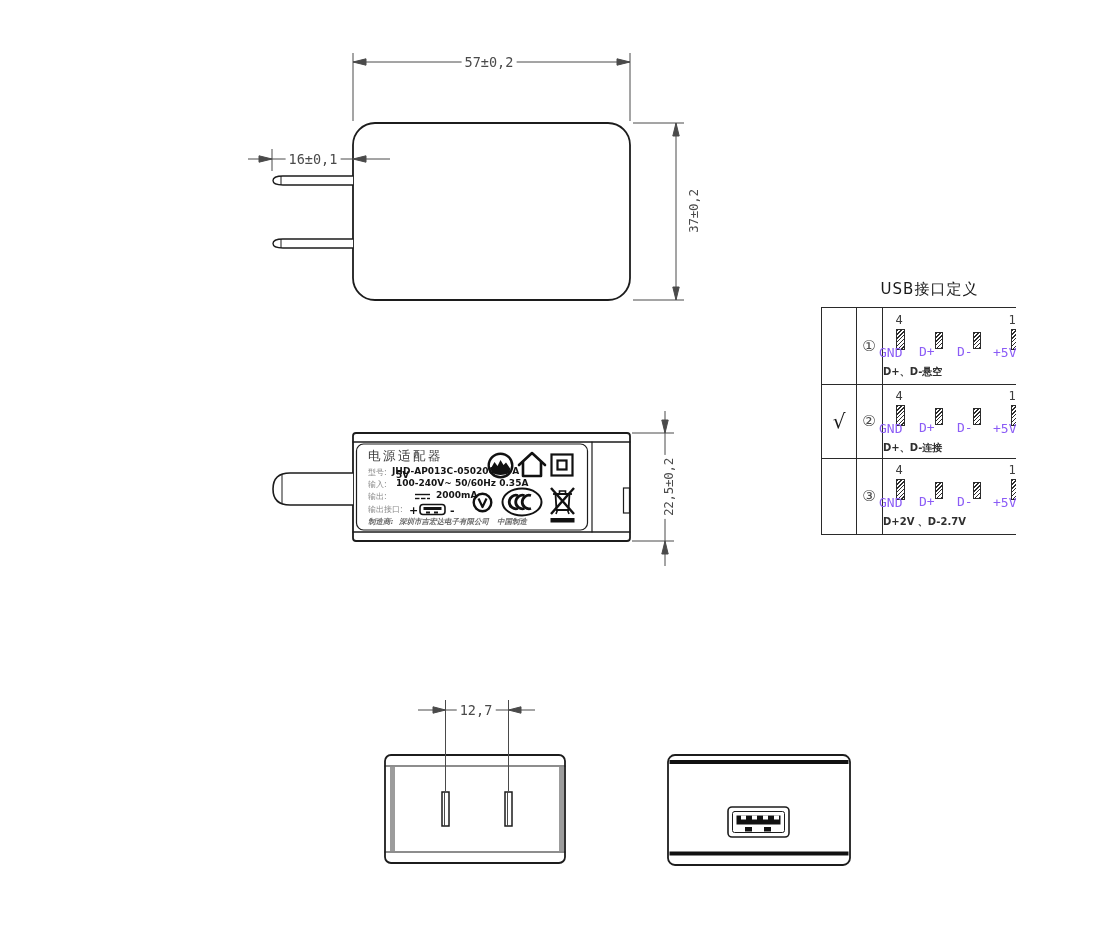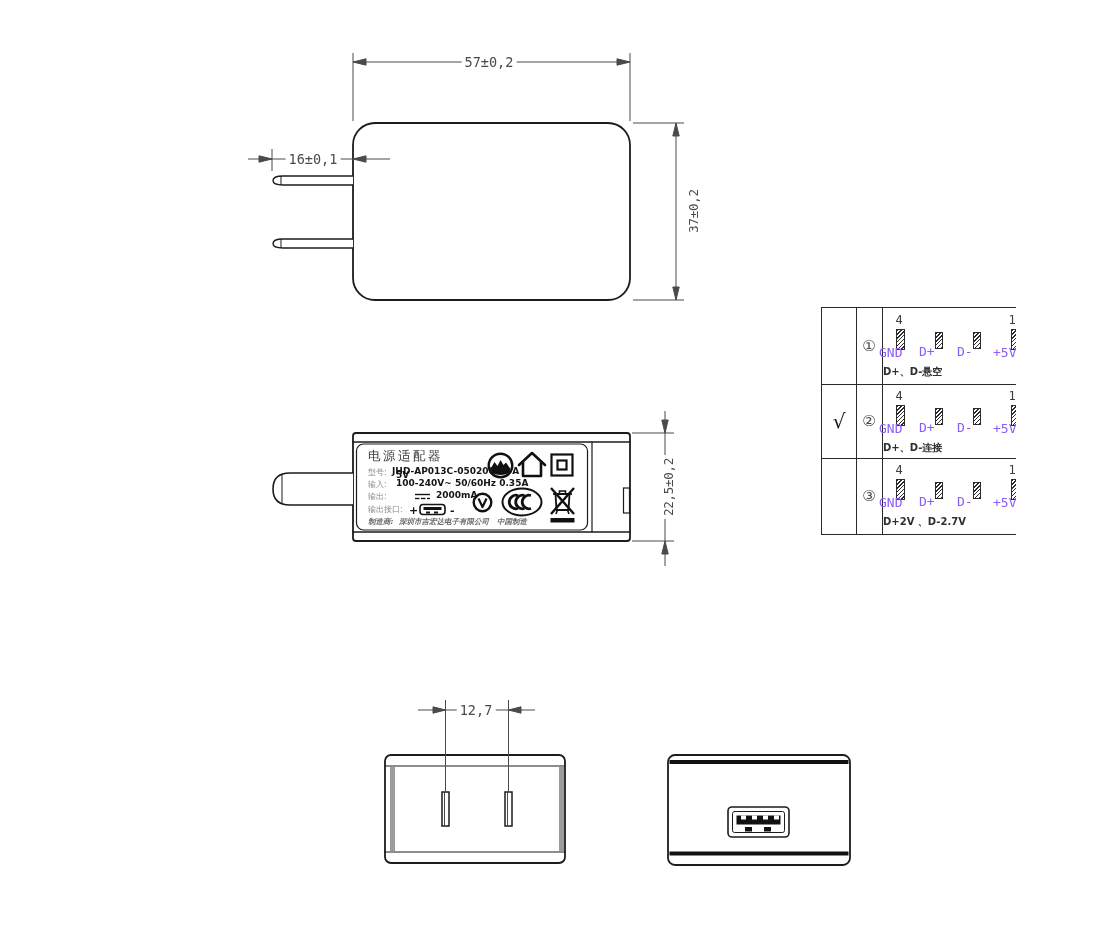--- a/index.html
+++ b/index.html
@@ -183,20 +183,21 @@
   <svg class="abs" style="left:549px;top:485px" width="27" height="40" viewBox="0 0 27 40">
     <path d="M6.5 9 H20.5 L19.5 25 H7.5 Z" fill="none" stroke="#111" stroke-width="1.8"></path>
     <line x1="4" y1="9" x2="23" y2="9" stroke="#111" stroke-width="1.8"></line>
     <path d="M10.5 9 V6 H16.5 V9" fill="none" stroke="#111" stroke-width="1.6"></path>
     <path d="M8.5 25 L7 29 M18.5 25 L20 29" stroke="#111" stroke-width="1.6"></path>
     <line x1="2" y1="3" x2="25" y2="29" stroke="#111" stroke-width="2.4"></line>
     <line x1="25" y1="3" x2="2" y2="29" stroke="#111" stroke-width="2.4"></line>
     <rect x="1.5" y="33" width="24" height="4.5" fill="#111"></rect>
   </svg>
 
+  <span class="tbl-title">USB接口定义</span>
 
   <div class="tbl">
     <div class="vline" style="left:34px;top:0;width:1.2px;height:100%"></div>
     <div class="vline" style="left:60px;top:0;width:1.2px;height:100%"></div>
     <div class="hline" style="left:0;top:76px;width:100%;height:1.2px"></div>
     <div class="hline" style="left:0;top:150px;width:100%;height:1.2px"></div>
 
     <div class="cell chk" style="left:0;top:0;width:34px;height:76px"></div>
     <div class="cell cnum" style="left:34px;top:0;width:26px;height:76px">①</div>
     <span class="pinnum" style="left:69px;top:5px">4</span>

